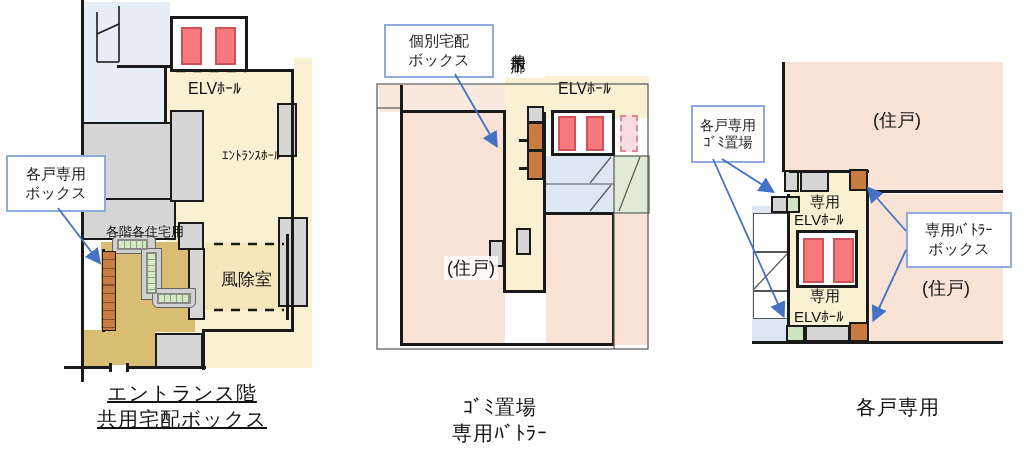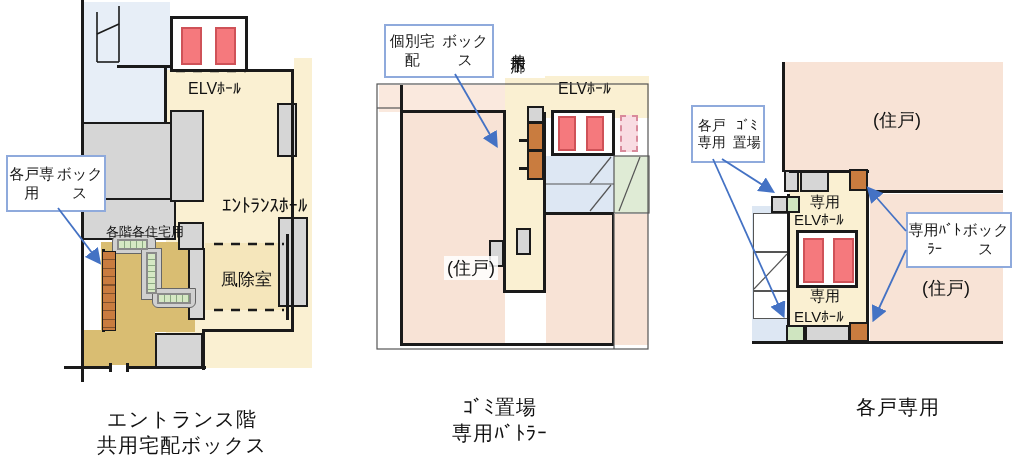--- a/index.html
+++ b/index.html
@@ -15,21 +15,21 @@
   .orangestrip{position:absolute;z-index:14;border:1.5px solid #1a1a1a;box-sizing:border-box;
        background:repeating-linear-gradient(180deg,#c97c3f 0 7px,#82512a 7px 8.5px);}
   .greenband-h{position:absolute;z-index:14;border:2px solid #8a8a8a;box-sizing:border-box;
        background:repeating-linear-gradient(90deg,#d5e8c4 0 5px,#8aa881 5px 6px);}
   .greenband-v{position:absolute;z-index:14;border:2px solid #8a8a8a;box-sizing:border-box;
        background:repeating-linear-gradient(180deg,#d5e8c4 0 5px,#8aa881 5px 6px);}
   .greenbox{position:absolute;background:#cfe5c0;border:2px solid #1a1a1a;box-sizing:border-box;z-index:14;}
   .lbl{position:absolute;color:#111;white-space:nowrap;z-index:20;}
   .lbl-halo{background:rgba(255,255,255,0.85);padding:0 3px;}
   .callout{position:absolute;background:#fff;border:2px solid #8faadc;color:#1a1a1a;
-           display:flex;flex-direction:row;align-items:center;justify-content:center;
+           display:flex;flex-direction:column;align-items:center;justify-content:center;
            text-align:center;z-index:30;font-size:15px;}
   .callout div{line-height:1.25;}
   .caption{position:absolute;color:#111;text-align:center;font-size:20px;line-height:1.3;
            letter-spacing:1px;z-index:20;}
   .vtext{writing-mode:vertical-rl;text-orientation:upright;letter-spacing:2px;}
   #overlay{position:absolute;left:0;top:0;z-index:40;pointer-events:none;}
 </style>
 </head>
 <body>
 
@@ -73,30 +73,30 @@
     <div class="wall" style="left:203px;top:329px;width:91px;height:3px;"></div>
     <div class="wall" style="left:202px;top:329px;width:3px;height:41px;"></div>
     <div class="wall" style="left:64px;top:366px;width:142px;height:3px;"></div>
     <div class="fill" style="left:112px;top:365px;width:14px;height:6px;background:#fff;z-index:13;"></div>
     <div class="wall" style="left:109px;top:363px;width:3px;height:9px;z-index:14;"></div>
     <div class="wall" style="left:126px;top:363px;width:3px;height:9px;z-index:14;"></div>
     <div class="wall" style="left:102px;top:249px;width:3px;height:83px;"></div>
     <div class="wall" style="left:286px;top:234px;width:3px;height:86px;"></div>
 
     <div class="lbl" style="left:188px;top:80px;font-size:16px;">ELVﾎｰﾙ</div>
-    <div class="lbl" style="left:222px;top:148px;font-size:19px;margin-top:47px;">ｴﾝﾄﾗﾝｽﾎｰﾙ</div>
+    <div class="lbl" style="left:222px;top:148px;font-size:13px;">ｴﾝﾄﾗﾝｽﾎｰﾙ</div>
     <div class="lbl" style="left:106px;top:223px;font-size:13px;">各階各住宅用</div>
     <div class="lbl" style="left:221px;top:268px;font-size:17px;">風除室</div>
 
     <div class="callout" style="left:6px;top:155px;width:96px;height:53px;">
       <div>各戸専用</div>
       <div>ボックス</div>
     </div>
 
-    <div class="caption" style="left:82px;top:406px;width:200px;">
+    <div class="caption" style="left:82px;top:380px;width:200px;text-decoration:underline;">
       <div>エントランス階</div>
       <div>共用宅配ボックス</div>
     </div>
   </div>
 
   <div>
 
     <div class="fill" style="left:379px;top:85px;width:126px;height:27px;background:#fae9de;"></div>
     <div class="fill" style="left:402px;top:112px;width:103px;height:233px;background:#f8e3d6;"></div>
     <div class="fill" style="left:505px;top:78px;width:40px;height:214px;background:#faf0d2;"></div>

